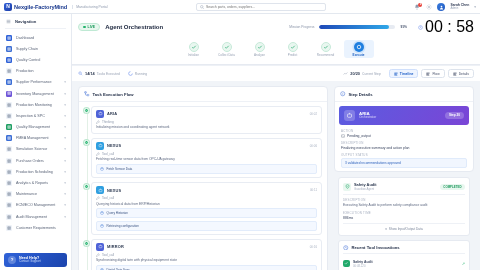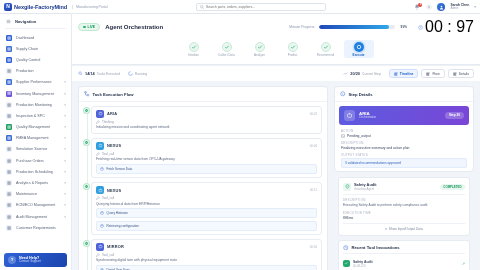--- a/index.html
+++ b/index.html
@@ -556,21 +556,21 @@
       <div class="prog-lbl">Mission Progress</div>
       <div class="prog-track">
         <div class="prog-fill" id="prog-fill" style="width: 91%;"></div>
       </div>
       <div class="prog-pct">91%</div>
       <div class="clock">
         <svg class="clock-ico" viewBox="0 0 24 24" fill="none" stroke="currentColor" stroke-width="2.2">
             <circle cx="12" cy="12" r="9"></circle>
             <path d="M12 7v5l3 2"></path>
           </svg>
-        <span>00 : 97</span>
+        <span>00 : 58</span>
       </div>
     </div>
 
     <div class="stepper" id="stepper">
         <div class="step">
           <div class="step-circ done">
             <svg viewBox="0 0 24 24" width="6" height="6" fill="none" stroke="currentColor" stroke-width="3">
               <path d="M5 13l4 4 10-10"></path>
             </svg>
           </div>

